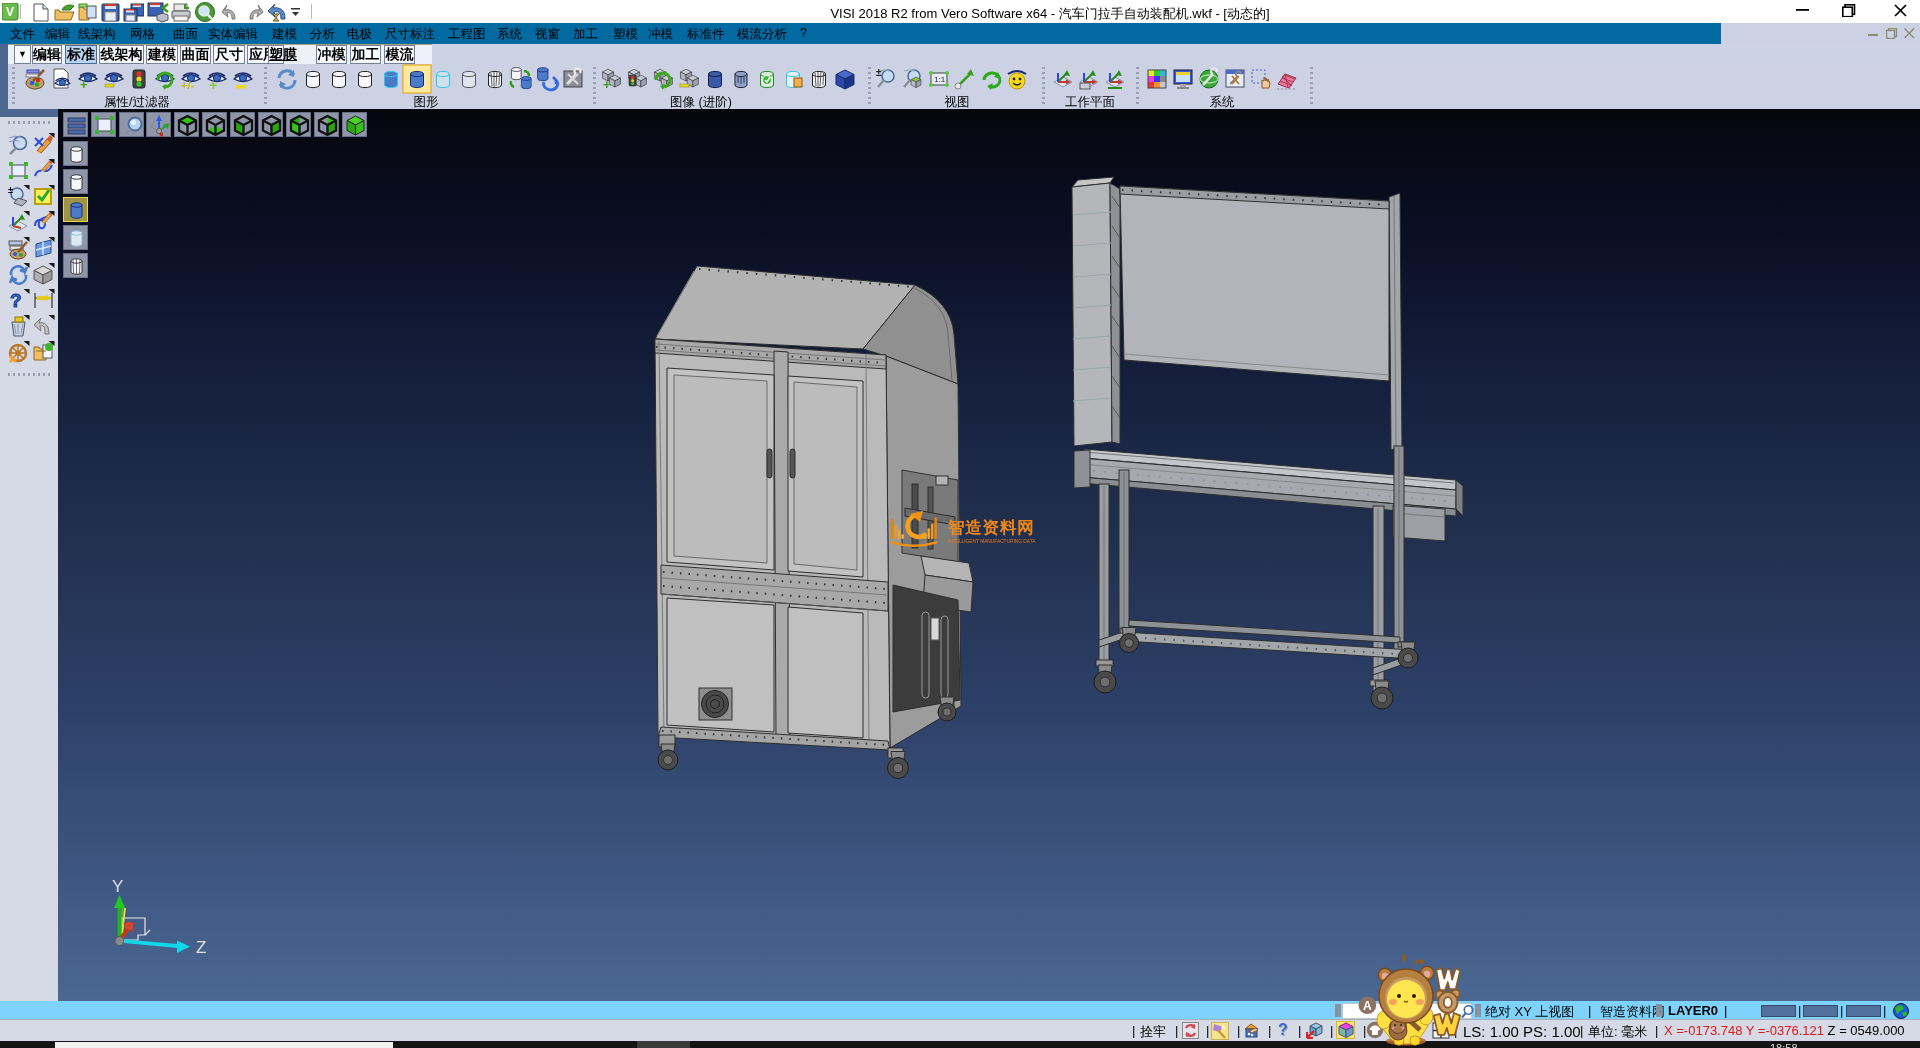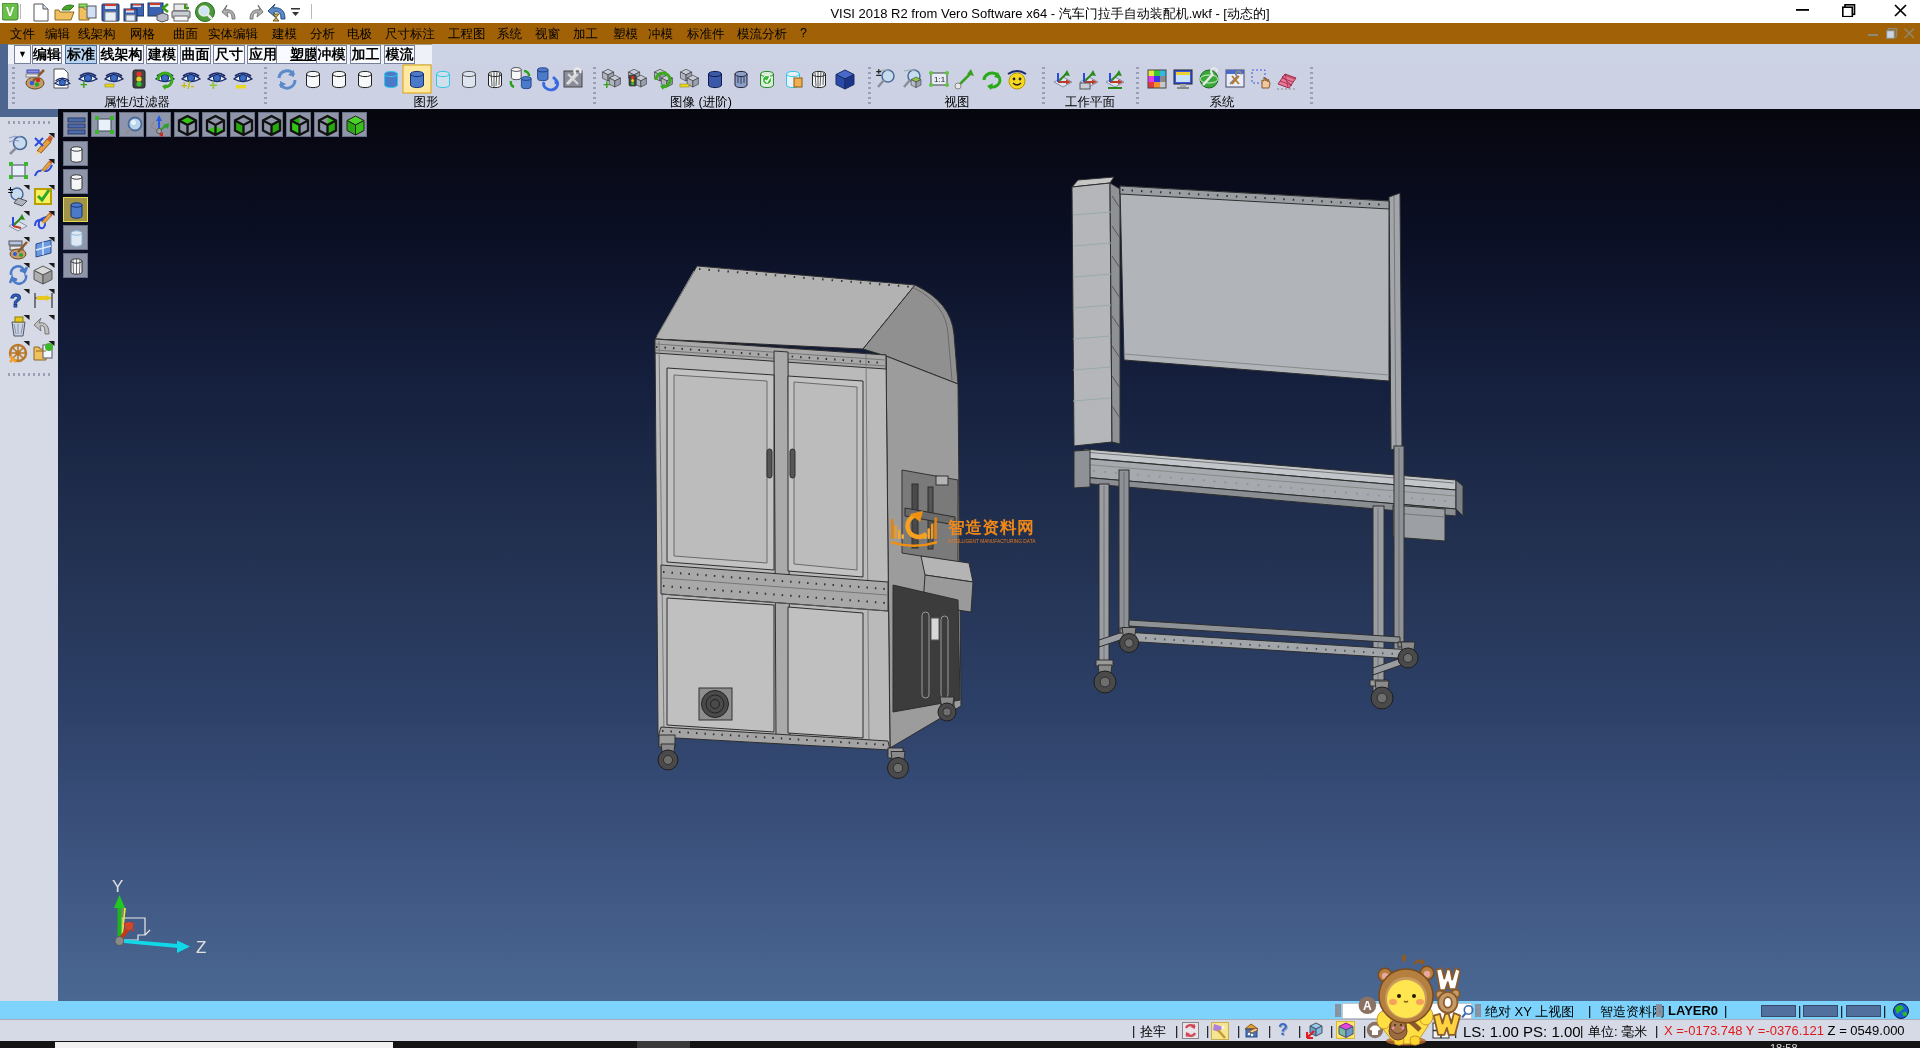--- a/index.html
+++ b/index.html
@@ -1,19 +1,19 @@
 <!DOCTYPE html>
 <html><head><meta charset="utf-8">
 <style>
 *{margin:0;padding:0;box-sizing:border-box}
 html,body{width:1920px;height:1048px;overflow:hidden;background:#000;font-family:"Liberation Sans",sans-serif}
 .a{position:absolute}
 .page{position:relative;width:1920px;height:1048px;background:#ccd2e4}
 .titlebar{left:0;top:0;width:1920px;height:23px;background:#fff}
-.menubar{left:0;top:23px;width:1920px;height:21px;background:#a16207}
+.menubar{left:0;top:23px;width:1721px;height:21px;background:#0369a1}
 .menuitem{position:absolute;top:3px;font-size:12.5px;color:#000;white-space:nowrap}
 .tabrow{left:0;top:44px;width:1920px;height:20px;background:#ccd3e4}
 .tab{position:absolute;top:1px;height:19px;background:#f8fafd;border:1px solid #76809a;font-size:14px;font-weight:bold;color:#000;text-align:center;line-height:17px;white-space:nowrap}
 .toolbar{left:0;top:64px;width:1920px;height:45px;background:#ccd2e4}
 .glabel{position:absolute;top:30px;font-size:12.5px;color:#000;white-space:nowrap;transform:translateX(-50%)}
 .vdot{position:absolute;top:3px;height:38px;width:3px;background-image:repeating-linear-gradient(180deg,#9aa0b4 0,#9aa0b4 2px,transparent 2px,transparent 5px)}
 .viewport{left:58px;top:109px;width:1862px;height:892px;background:linear-gradient(180deg,#06060e 0%,#0b0f24 14%,#15203e 31%,#22304f 48%,#2c3f66 66%,#3d5480 84%,#4a6892 100%);overflow:hidden}
 .leftpanel{left:0;top:117px;width:58px;height:884px;background:#d6dae7}
 .sep{color:#9aa2b5}
 .st{font-size:13px;color:#000;white-space:nowrap}
@@ -133,21 +133,21 @@
       <div class="a" style="left:0;top:0;width:8px;height:20px;background:#4c6690"></div>
       <div class="a" style="left:8px;top:0;width:424px;height:20px;background:#eef1f8;border-top:1px solid #a8a284"></div>
       <div class="a tab" style="left:14px;width:17px;font-size:9px;line-height:16px">▼</div>
       <div class="a tab" style="left:32px;width:30px;">编辑</div>
       <div class="a tab" style="left:65px;width:32px;background:#b9d5f1;border-color:#4a6a9a;">标准</div>
       <div class="a tab" style="left:99px;width:45px;">线架构</div>
       <div class="a tab" style="left:146px;width:32px;">建模</div>
       <div class="a tab" style="left:180px;width:31px;">曲面</div>
       <div class="a tab" style="left:213px;width:32px;">尺寸</div>
       <div class="a tab" style="left:247px;width:32px;">应用</div>
-      <div class="a tab" style="left:276px;width:56px;text-decoration:underline;">塑膜</div>
+      <div class="a tab" style="left:268px;width:16px;text-decoration:underline;">塑膜</div>
       <div class="a tab" style="left:316px;width:31px;">冲模</div>
       <div class="a tab" style="left:350px;width:31px;">加工</div>
       <div class="a tab" style="left:384px;width:31px;">模流</div>
     </div>
 <div class="a toolbar">
       <div class="vdot" style="left:12px"></div>
       <div class="vdot" style="left:264px"></div>
       <div class="vdot" style="left:593px"></div>
       <div class="vdot" style="left:868px"></div>
       <div class="vdot" style="left:1042px"></div>

